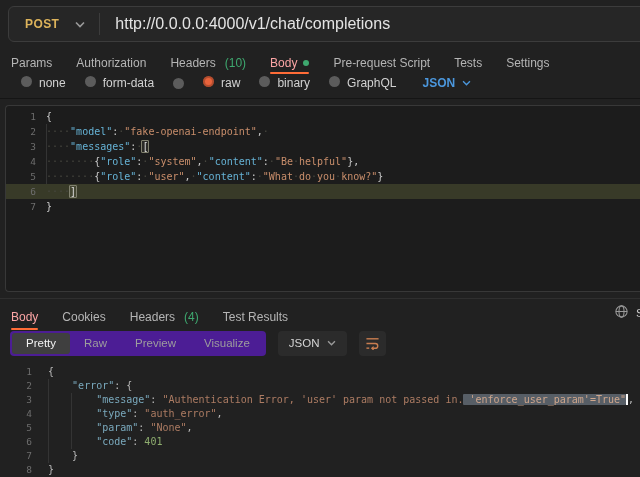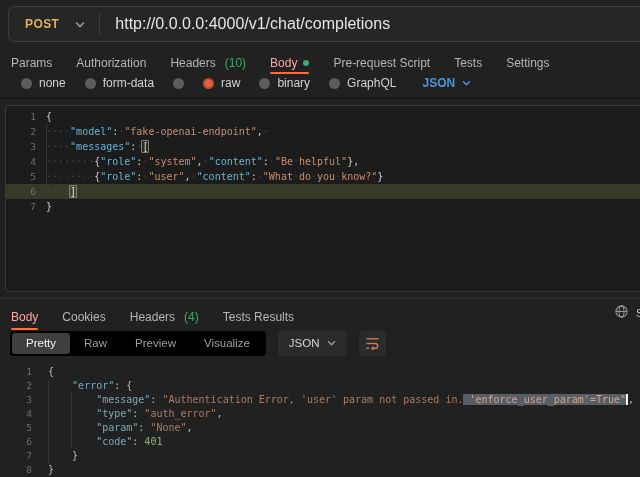--- a/index.html
+++ b/index.html
@@ -28,21 +28,21 @@
   
   .tabs { display:flex; align-items:center; height:22px; padding-left:11px; gap:24px; font-size:12px; color:#b5b5b5; }
   .tab { position:relative; height:100%; display:flex; align-items:center; gap:6px; cursor:default;margin-top:8px; }
   .tab.active { color:#fca5a5; }
   .tab.active::after { content:""; position:absolute; left:0; right:0; bottom:0; height:2.5px; background:#ff6c37; border-radius:1px; }
   .count { color:#3ea86f; margin-left:3px; }
   .tab-dot { width:6px; height:6px; border-radius:50%; background:#3ea86f; }
 
   
   .radios { display:flex; align-items:center; gap:19px; height:26px; padding-left:21px; font-size:12px; color:#d2d2d2; }
-  .radio-item { display:flex; align-items:center; gap:7px; }
+  .radio-item { display:flex; gap:7px; }
   .rdot { width:11px; height:11px; border-radius:50%; background:#5c5c5c; }
   .rdot.sel { background:#e8633c; box-shadow:inset 0 0 0 2px rgba(0,0,0,.22); }
   .format-dd { color:#4b97dd; display:flex; align-items:center; gap:7px; margin-left:7px; font-weight:bold; font-size:12px; }
   .format-dd svg { stroke:#4b97dd; }
 
   .divider { height:1px; background:#151515; margin-top:2px; }
 
   
   .editor-panel {
     margin-left:5px; margin-top:6px; height:187px;
@@ -78,21 +78,21 @@
   .resp-head {
     position:relative; border-top:1px solid #2f2f2f; margin-top:6px; height:28px;
     display:flex; align-items:center; gap:24px; padding-left:11px;
     font-size:12px; color:#b5b5b5;
   }
   .resp-right { position:absolute; right:0; top:0; height:100%; display:flex; align-items:center; gap:7px; }
   .globe svg { stroke:#9a9a9a; }
   .status-clip { display:inline-block; width:4px; overflow:hidden; color:#cccccc; font-size:11.5px; white-space:nowrap; }
 
   .toolbar { display:flex; align-items:center; gap:10px; padding-left:10px; height:30px; margin-top:2px; }
-  .seg { display:flex; background:#000000; border-radius:4px; padding:2px; height:25px; font-size:11.5px; color:#9d9d9d; }
+  .seg { display:flex; background:#4c1d95; border-radius:4px; padding:2px; height:25px; font-size:11.5px; color:#9d9d9d; }
   .seg-item { padding:0 14px; display:flex; align-items:center; border-radius:3px; cursor:default; }
   .seg-item.active { background:#3f3f3f; color:#f2f2f2; }
   .pill { display:flex; align-items:center; gap:8px; background:#2b2b2b; border-radius:4px; height:25px; padding:0 11px; font-size:11.5px; color:#d5d5d5; margin-left:2px; }
   .pill svg { stroke:#9a9a9a; }
   .wrap-btn { width:27px; height:25px; background:#2b2b2b; border-radius:4px; display:flex; align-items:center; justify-content:center; margin-left:2px; }
 
   .resp-editor { margin-top:5px; }
 </style>
 </head>
 <body>
@@ -190,21 +190,21 @@
       <span>Body</span>
     </span>
   <span class="tab">
       <span>Cookies</span>
     </span>
   <span class="tab">
       <span>Headers</span>
       <span class="count">(4)</span>
     </span>
   <span class="tab">
-      <span>Tests Results</span>
+      <span>Test Results</span>
     </span>
   <span class="resp-right">
     <span class="globe">
       <svg width="15" height="15" viewBox="0 0 16 16" fill="none" stroke-width="1.1">
         <circle cx="8" cy="8" r="6"></circle>
           <ellipse cx="8" cy="8" rx="2.7" ry="6"></ellipse>
           <line x1="2" y1="8" x2="14" y2="8"></line>
       </svg>
     </span>
     <span class="status-clip">S</span>

